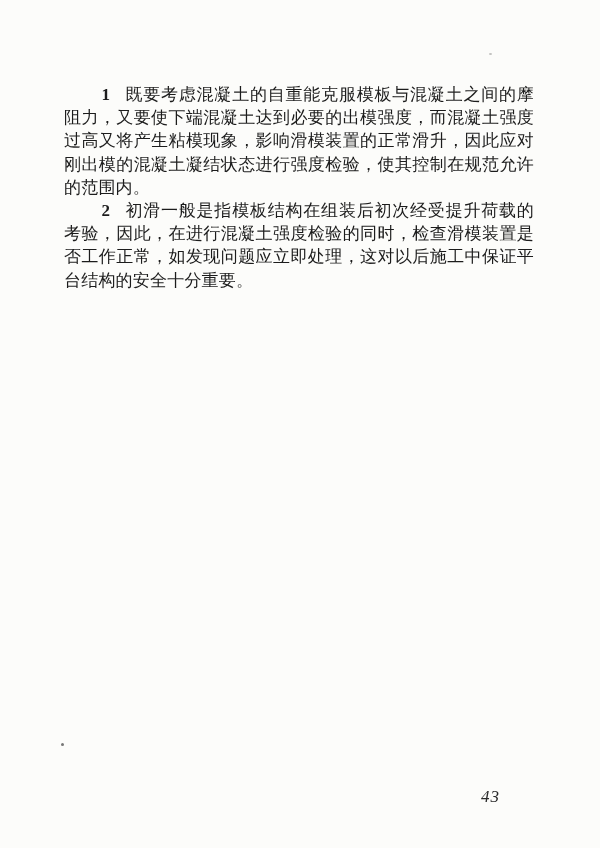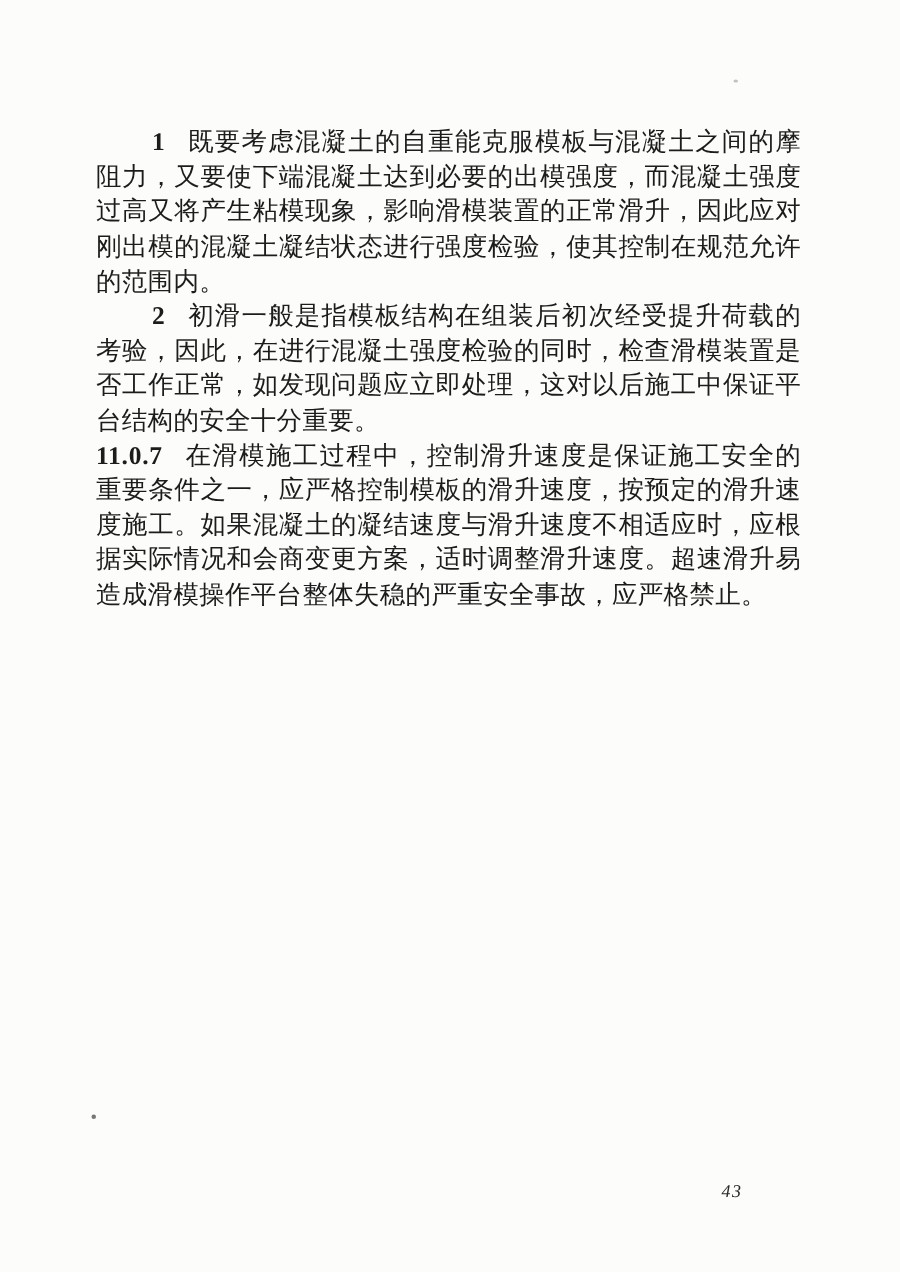--- a/index.html
+++ b/index.html
@@ -36,40 +36,39 @@
   }
   .clause-num {
     font-weight: bold;
     margin-right: 0.85em;
     letter-spacing: 0.5px;
   }
   .page-number {
     position: absolute;
     left: 481px;
     top: 787px;
-    font-size: 12px;
+    font-size: 17px;
     font-style: italic;
     color: #2a2a2a;
     letter-spacing: 1px;
   }
   .speck {
     position: absolute;
     background: #9a9a96;
     border-radius: 50%;
   }
   .speck-a { left: 489px; top: 53px; width: 3px; height: 2px; opacity: .6; }
   .speck-b { left: 61px;  top: 743px; width: 3px; height: 3px; background: #555; opacity: .8; }
 </style>
 </head>
 <body>
 
 <div class="page">
   <div class="text-block" id="paragraphs-container">
       <p class="indent"><span class="clause-num">1</span>既要考虑混凝土的自重能克服模板与混凝土之间的摩阻力，又要使下端混凝土达到必要的出模强度，而混凝土强度过高又将产生粘模现象，影响滑模装置的正常滑升，因此应对刚出模的混凝土凝结状态进行强度检验，使其控制在规范允许的范围内。</p>
       <p class="indent"><span class="clause-num">2</span>初滑一般是指模板结构在组装后初次经受提升荷载的考验，因此，在进行混凝土强度检验的同时，检查滑模装置是否工作正常，如发现问题应立即处理，这对以后施工中保证平台结构的安全十分重要。</p>
-      <p><span class="clause-num">11.0.7</span>在滑模施工过程中，控制滑升速度是保证施工安全的重要条件之一，应严格控制模板的滑升速度，按预定的滑升速度施工。如果混凝土的凝结速度与滑升速度不相适应时，应根据实际情况和会商变更方案，适时调整滑升速度。超速滑升易造成滑模操作平台整体失稳的严重安全事故，应严格禁止。</p>
     </div>
 
   <div class="page-number">43</div>
 
   <div class="speck speck-a"></div>
   <div class="speck speck-b"></div>
 </div>
 
 </body></html>

